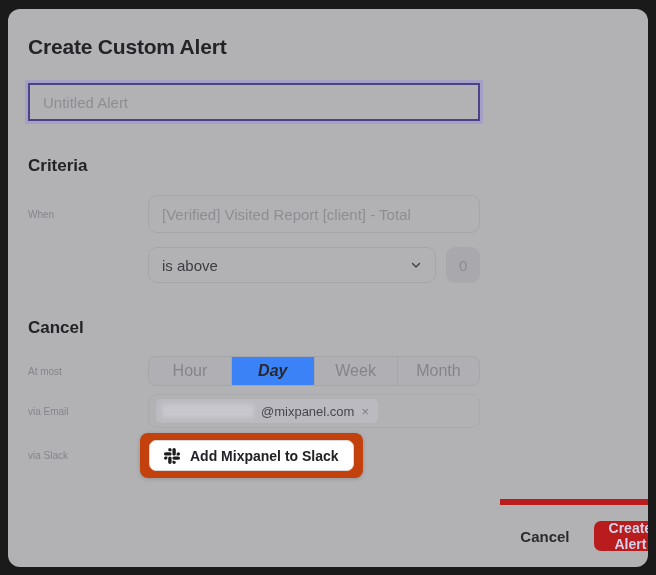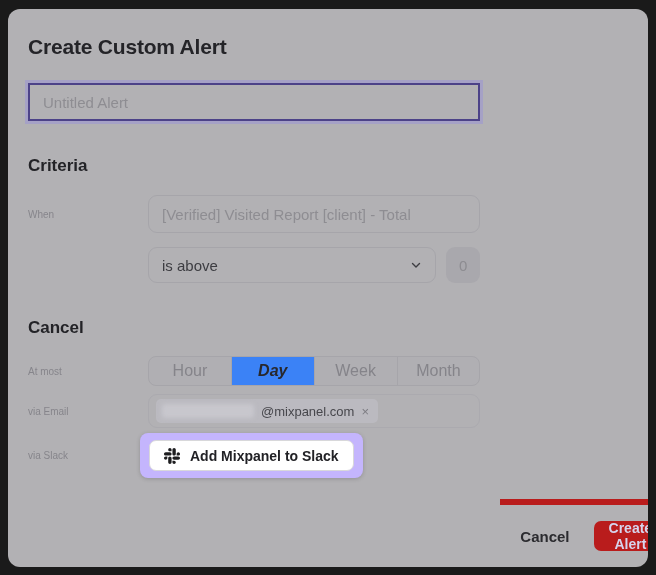--- a/index.html
+++ b/index.html
@@ -82,21 +82,21 @@
     display: flex; align-items: center; padding: 0 9px 0 6px;
     font-size: 13px; color: #47474c; gap: 7px; margin-left: 2px;
   }
   .redacted {
     width: 92px; height: 14px; background: #c8c7cd;
     border-radius: 3px; filter: blur(2px);
   }
   .chip-x { color: #7d7c82; font-size: 13px; cursor: pointer; line-height: 1; }
   .row-slack { margin-top: 5px; }
   .spotlight {
-    background: #c4b5fd; border-radius: 8px;
+    background: #c2410c; border-radius: 8px;
     padding: 7px 9px; margin-left: -8px;
     box-shadow: 0 1px 4px rgba(0,0,0,0.18);
   }
   .slack-btn {
     display: flex; align-items: center; gap: 10px;
     height: 31px; padding: 0 14px;
     background: #ffffff; border: 1px solid #d8d8da; border-radius: 7px;
     font-size: 14px; font-weight: 600; color: #222226;
     font-family: inherit; cursor: pointer;
   }

